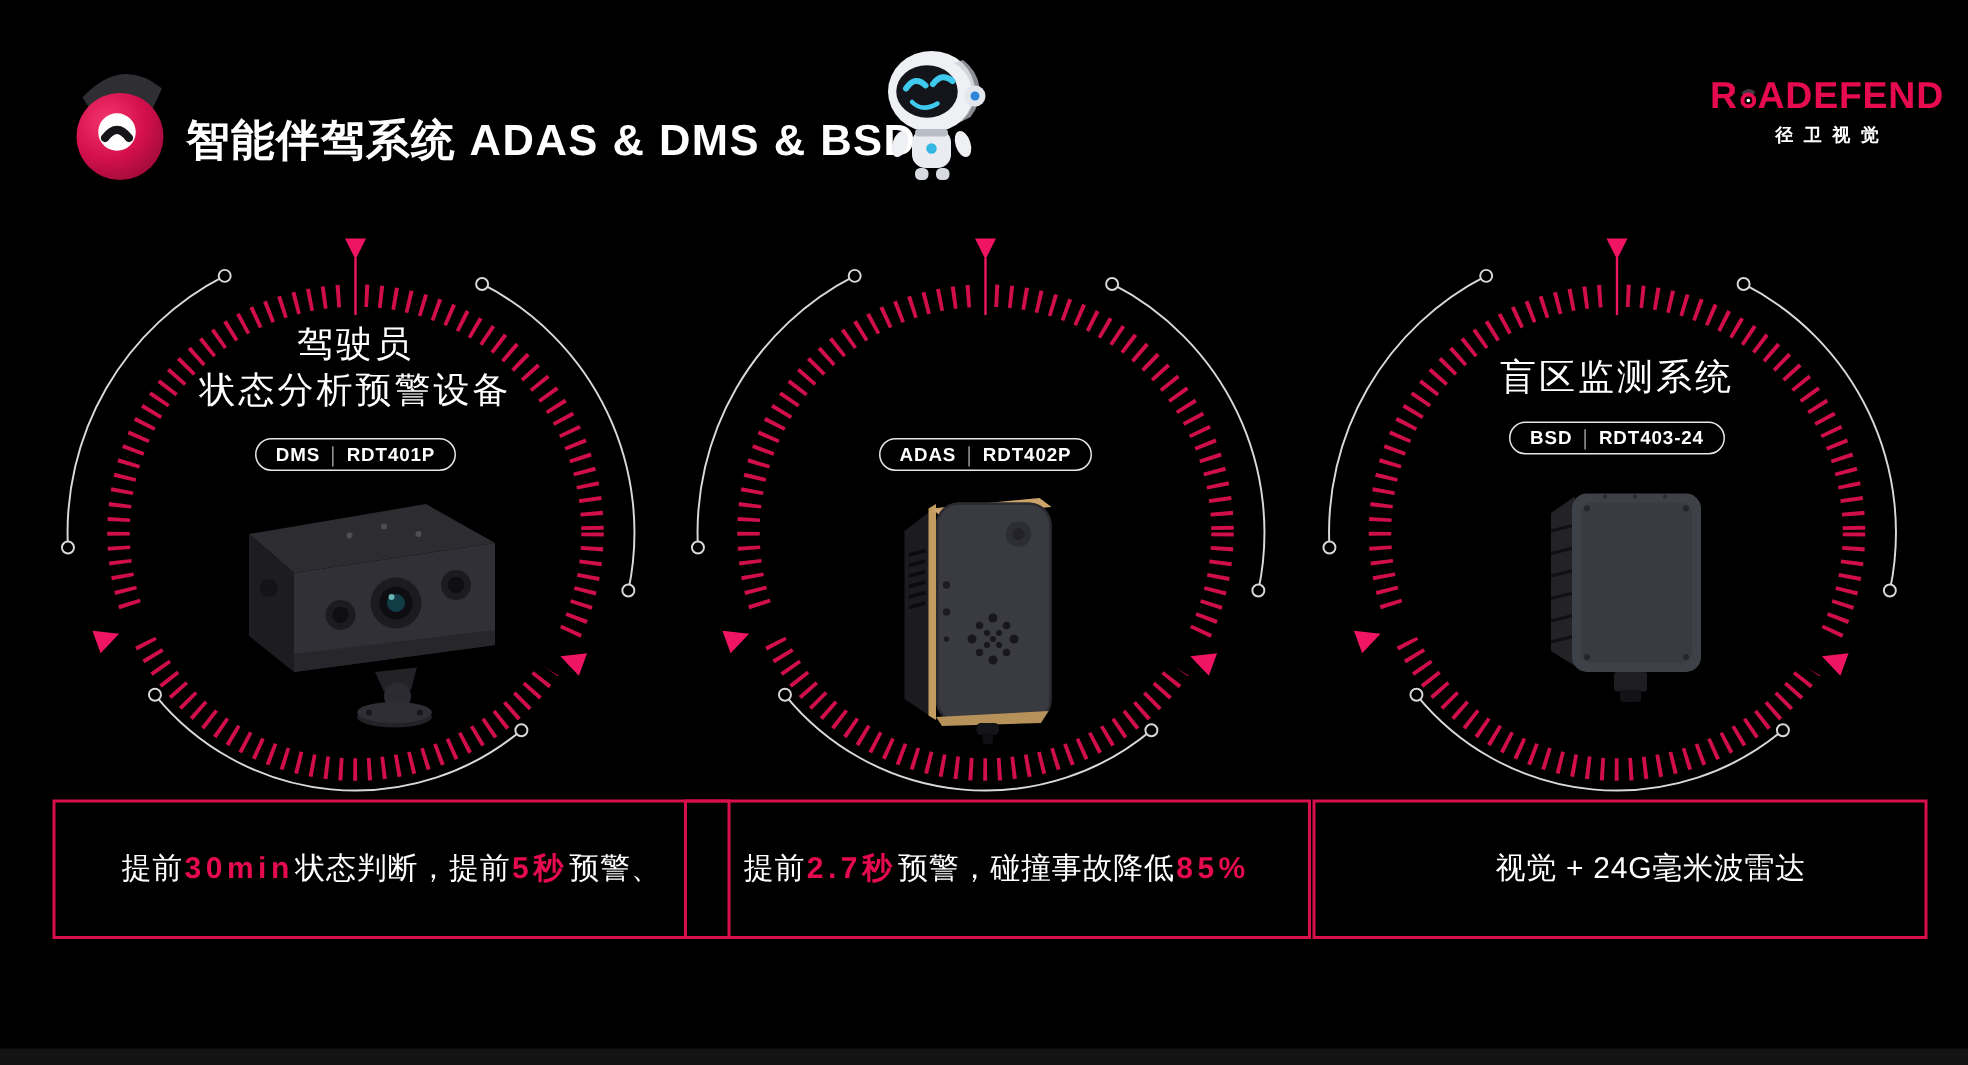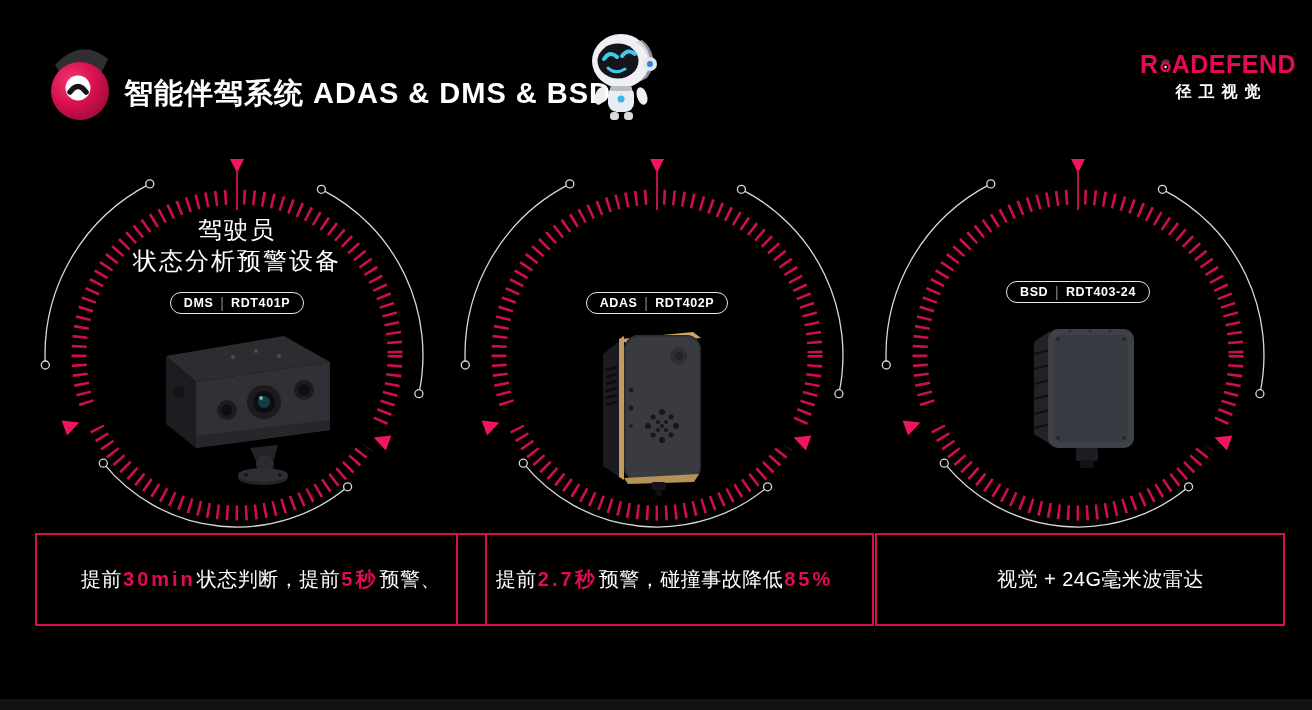--- a/index.html
+++ b/index.html
@@ -9,21 +9,21 @@
   html,body{width:1312px;height:710px;background:#000;overflow:hidden;}
   body{font-family:"Liberation Sans","DejaVu Sans",sans-serif;color:#fff;position:relative;}
 
   .abs{position:absolute;}
 
   
   .page-title{left:124px;top:74px;font-size:29px;font-weight:bold;letter-spacing:1px;white-space:nowrap;}
   .brand{left:1140px;top:50px;width:156px;text-align:center;}
   .brand-wordmark{display:flex;align-items:center;justify-content:center;color:var(--accent);
     font-size:25px;font-weight:800;letter-spacing:.5px;white-space:nowrap;}
-  .brand-cn{margin-top:3px;font-size:16px;font-weight:600;letter-spacing:7px;padding-left:7px;color:#fff;}
+  .brand-cn{margin-top:3px;font-size:12px;font-weight:600;letter-spacing:7px;padding-left:7px;color:#fff;}
   .accent-stroke{stroke:var(--accent);}
 
   
   .card{position:absolute;top:150px;width:410px;height:410px;}
   .card-1{left:32px;} .card-2{left:452px;} .card-3{left:873px;}
   .ring{position:absolute;left:0;top:0;}
   .ticks{stroke:var(--tick);}
   .mask{fill:#000;}
   .arc{stroke:#d9d9d9;stroke-width:1.3;fill:none;}
   .dot{fill:#000;stroke:#d9d9d9;stroke-width:1.3;}
@@ -273,20 +273,24 @@
     <g class="tri" transform="translate(205,14) rotate(90)">
         <polygon points="-5,-7 9,0 -5,7"></polygon>
       </g>
     <g class="tri" transform="translate(38,276) rotate(-20)">
         <polygon points="-6,-8 10,0 -6,8"></polygon>
       </g>
     <g class="tri" transform="translate(351,291) rotate(200)">
         <polygon points="-6,-8 10,0 -6,8"></polygon>
       </g>
   </svg>
+  <div class="circle-title">
+    <div class="t-line">盲区监测系统</div>
+    <div class="t-line"></div>
+  </div>
   <div class="badge-wrap">
     <div class="badge">
       <span class="b-sys">BSD</span>
       <span class="b-sep">|</span>
       <span class="b-model">RDT403-24</span>
     </div>
   </div>
   <svg class="device" width="120" height="150" viewBox="0 0 120 150">
     <polygon points="14,20 30,9 30,122 14,112" fill="#232327"></polygon>
     <g stroke="#101014" stroke-width="2">

